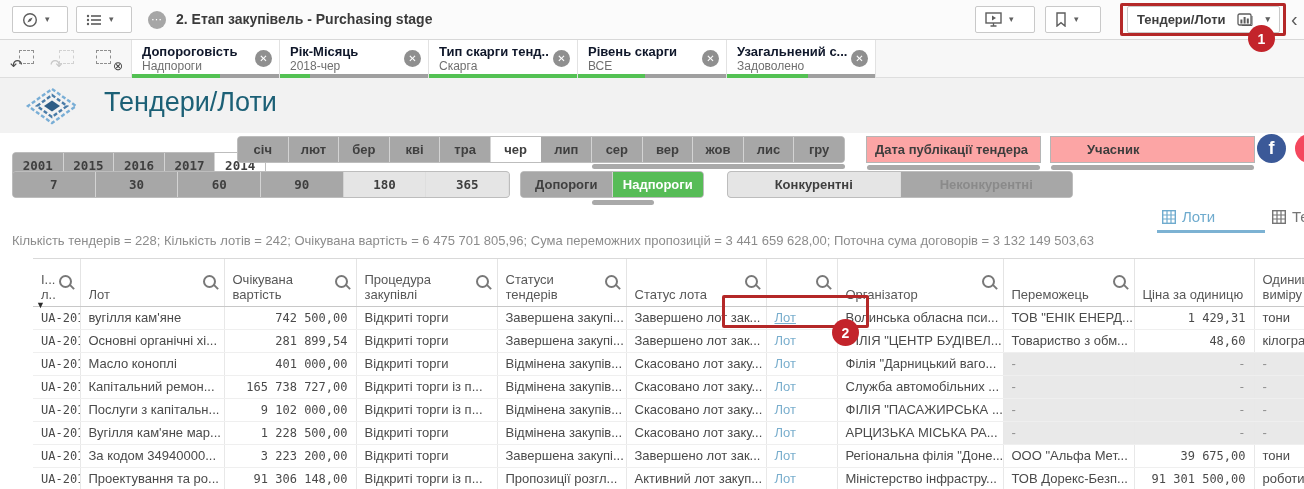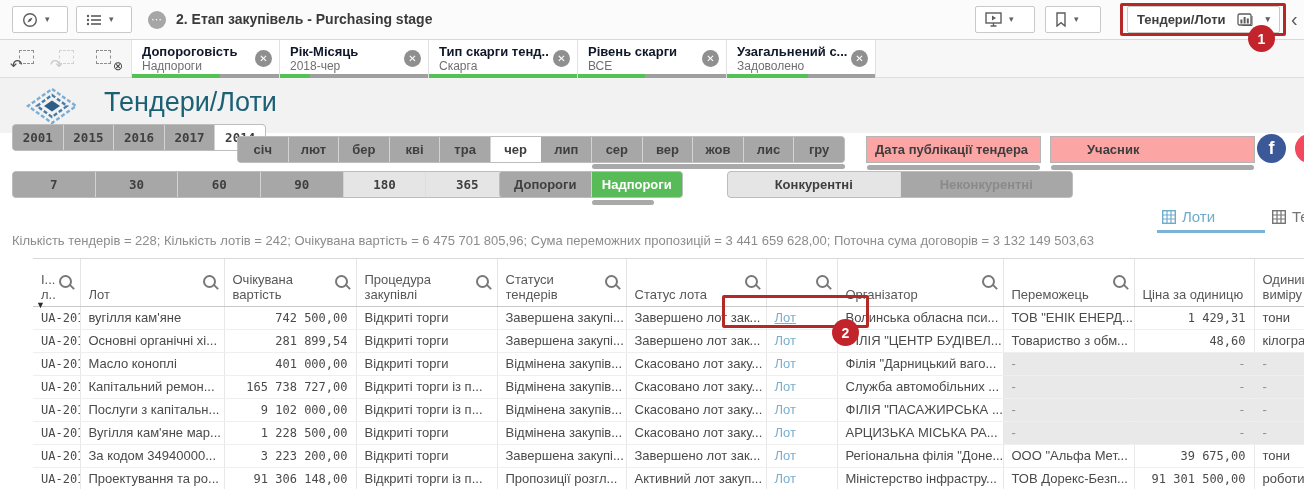--- a/index.html
+++ b/index.html
@@ -207,21 +207,21 @@
 
   <div id="titleband">
     <svg id="logo" width="56" height="40" viewBox="0 0 56 40">
       <path d="M28 3 L52 20 L28 37 L4 20 Z" fill="none" stroke="#79aed6" stroke-width="2.4" stroke-dasharray="4 2.2"></path>
       <path d="M28 9 L43 20 L28 31 L13 20 Z" fill="none" stroke="#4a7ca8" stroke-width="2.4" stroke-dasharray="4 2.2"></path>
       <path d="M28 14.5 L36 20 L28 25.5 L20 20 Z" fill="#2e5d86"></path>
     </svg>
     <div id="page-title">Тендери/Лоти</div>
   </div>
 
-  <div class="group" style="left:12px;top:124px;width:254px;" id="years">
+  <div class="group" style="left:12px;top:152px;width:254px;" id="years">
       <div class="seg num">2001</div>
       <div class="seg num">2015</div>
       <div class="seg num">2016</div>
       <div class="seg num">2017</div>
       <div class="seg num sel">2014</div>
     </div>
   <div class="group" style="left:237px;top:136px;width:608px;" id="months">
       <div class="seg">січ</div>
       <div class="seg">лют</div>
       <div class="seg">бер</div>
@@ -244,21 +244,21 @@
   <div id="red-icon"></div>
 
   <div class="group" style="left:12px;top:171px;width:498px;" id="periods">
       <div class="seg num">7</div>
       <div class="seg num">30</div>
       <div class="seg num">60</div>
       <div class="seg num">90</div>
       <div class="seg num alt">180</div>
       <div class="seg num alt">365</div>
     </div>
-  <div class="group" style="left:499px;top:171px;width:184px;" id="threshold">
+  <div class="group" style="left:520px;top:171px;width:184px;" id="threshold">
       <div class="seg">Допороги</div>
       <div class="seg green">Надпороги</div>
     </div>
   <div class="group" style="left:727px;top:171px;width:346px;" id="competition">
       <div class="seg alt">Конкурентні</div>
       <div class="seg muted">Неконкурентні</div>
     </div>
   <div class="hbar" style="left:592px;top:200px;width:62px;"></div>
 
   <div class="tab" id="tab1">

